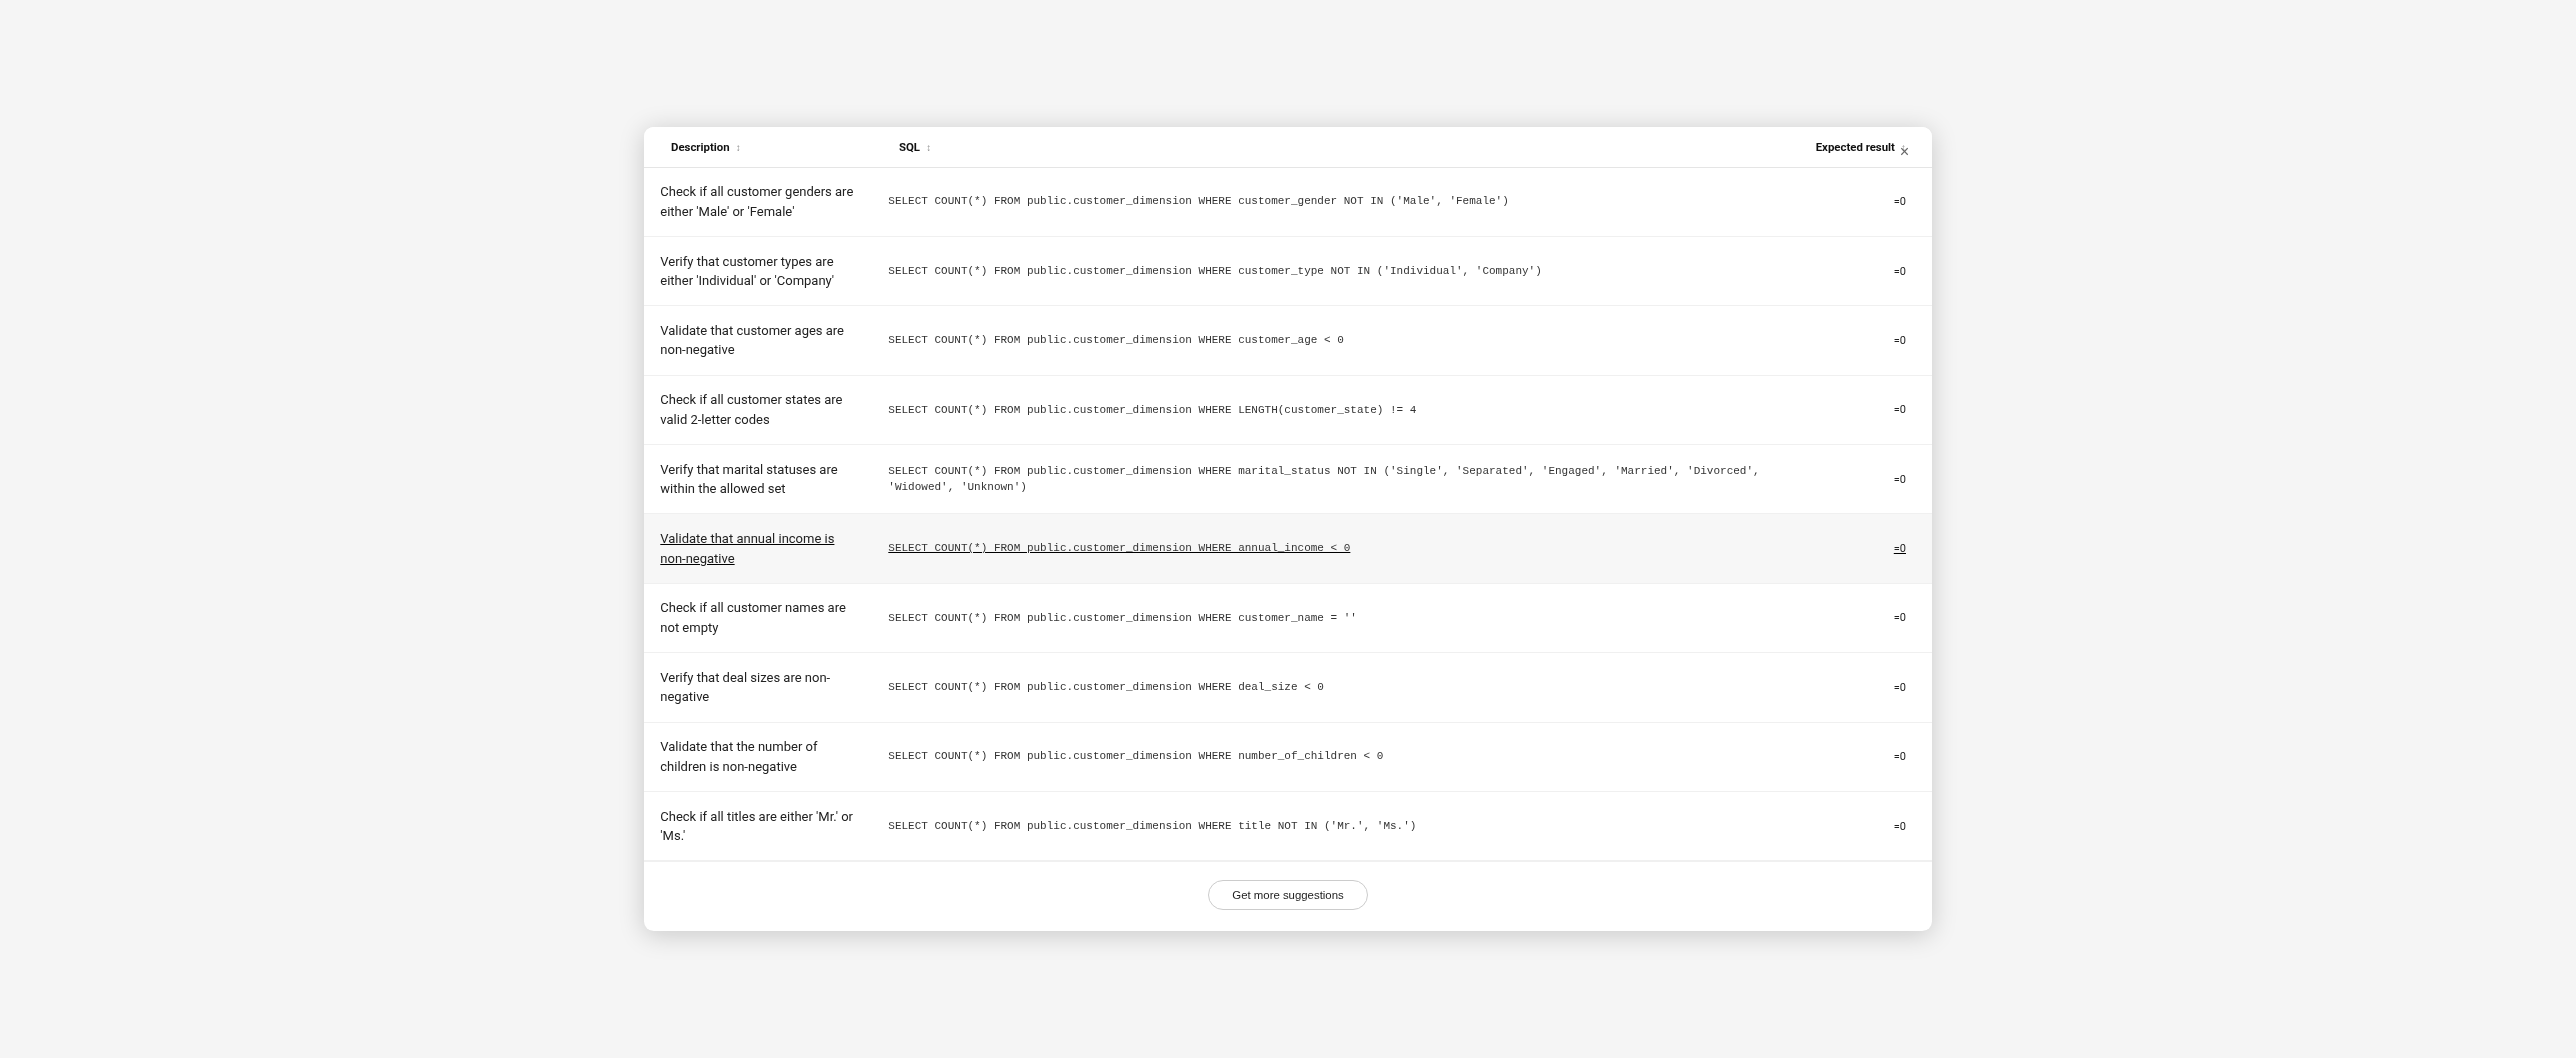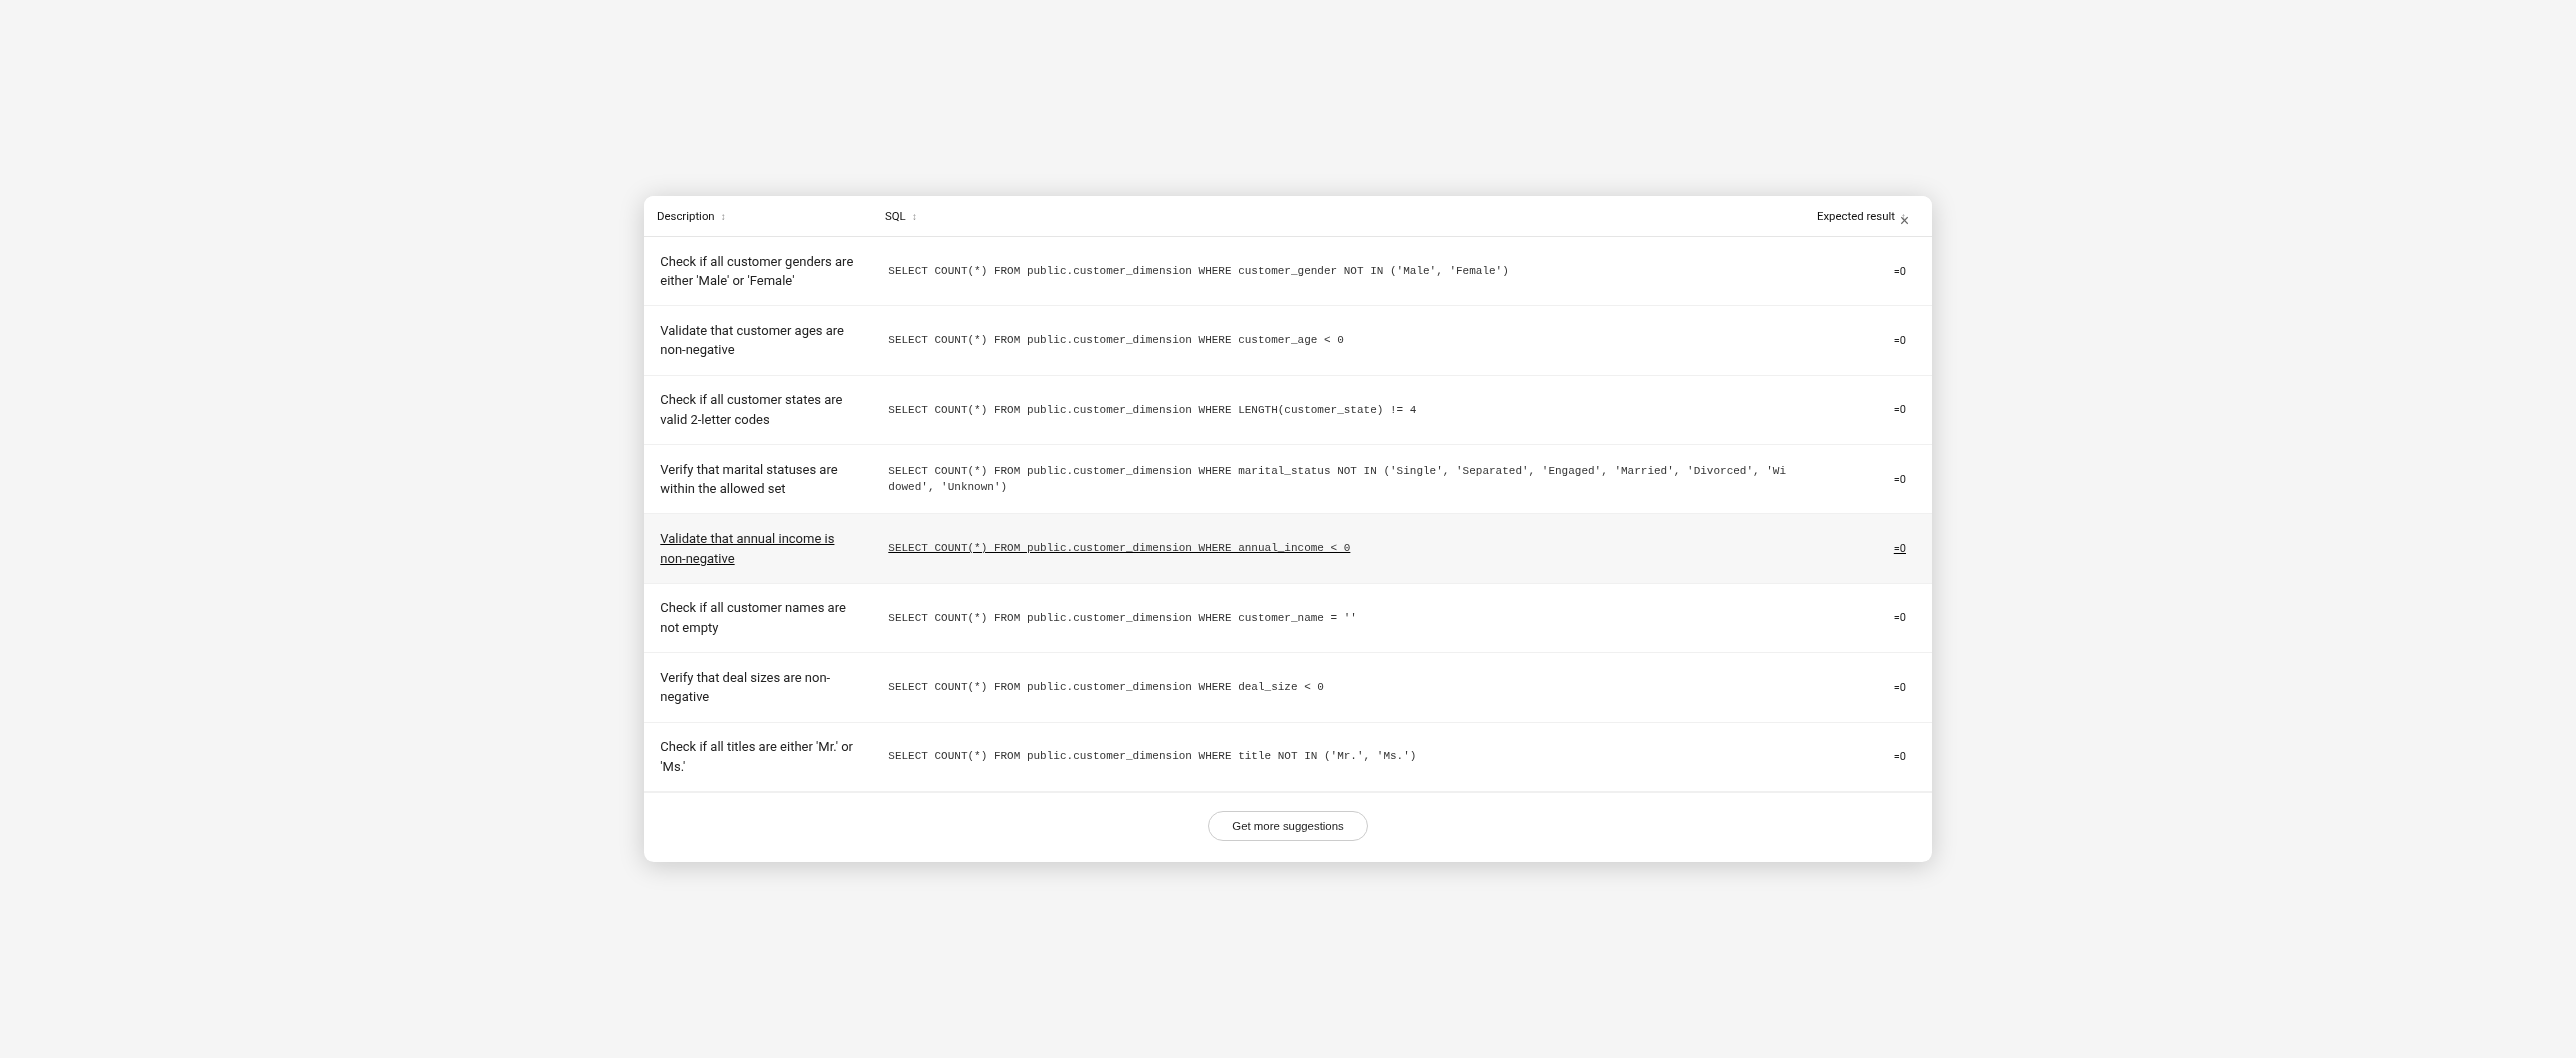--- a/index.html
+++ b/index.html
@@ -51,24 +51,24 @@
     table {
       width: 100%;
       border-collapse: collapse;
     }
 
     thead tr {
       border-bottom: 0.8px solid #e5e5e5;
     }
 
     thead th {
-      padding: 13px 13px;
+      padding: 13px 27px;
       text-align: left;
       font-size: 11.4px;
-      font-weight: 400;
+      font-weight: 700;
       color: #111;
       background: #fff;
     }
 
     thead th.col-description {
       width: 228px;
     }
 
     thead th.col-sql {
       width: auto;
@@ -170,20 +170,25 @@
           </th>
         </tr>
       </thead>
       <tbody id="table-body">
       <tr>
             <td class="col-description">Check if all customer genders are either 'Male' or 'Female'</td>
             <td class="col-sql">SELECT COUNT(*) FROM public.customer_dimension WHERE customer_gender NOT IN ('Male', 'Female')</td>
             <td class="col-expected">=0</td>
           </tr>
           <tr>
+            <td class="col-description">Verify that customer types are either 'Individual' or 'Company'</td>
+            <td class="col-sql">SELECT COUNT(*) FROM public.customer_dimension WHERE customer_type NOT IN ('Individual', 'Company')</td>
+            <td class="col-expected">=0</td>
+          </tr>
+          <tr>
             <td class="col-description">Validate that customer ages are non-negative</td>
             <td class="col-sql">SELECT COUNT(*) FROM public.customer_dimension WHERE customer_age &lt; 0</td>
             <td class="col-expected">=0</td>
           </tr>
           <tr>
             <td class="col-description">Check if all customer states are valid 2-letter codes</td>
             <td class="col-sql">SELECT COUNT(*) FROM public.customer_dimension WHERE LENGTH(customer_state) != 4</td>
             <td class="col-expected">=0</td>
           </tr>
           <tr>
@@ -197,20 +202,25 @@
             <td class="col-expected">=0</td>
           </tr>
           <tr>
             <td class="col-description">Check if all customer names are not empty</td>
             <td class="col-sql">SELECT COUNT(*) FROM public.customer_dimension WHERE customer_name = ''</td>
             <td class="col-expected">=0</td>
           </tr>
           <tr>
             <td class="col-description">Verify that deal sizes are non-negative</td>
             <td class="col-sql">SELECT COUNT(*) FROM public.customer_dimension WHERE deal_size &lt; 0</td>
+            <td class="col-expected">=0</td>
+          </tr>
+          <tr>
+            <td class="col-description">Validate that the number of children is non-negative</td>
+            <td class="col-sql">SELECT COUNT(*) FROM public.customer_dimension WHERE number_of_children &lt; 0</td>
             <td class="col-expected">=0</td>
           </tr>
           <tr>
             <td class="col-description">Check if all titles are either 'Mr.' or 'Ms.'</td>
             <td class="col-sql">SELECT COUNT(*) FROM public.customer_dimension WHERE title NOT IN ('Mr.', 'Ms.')</td>
             <td class="col-expected">=0</td>
           </tr>
         </tbody>
     </table>
   </div>

